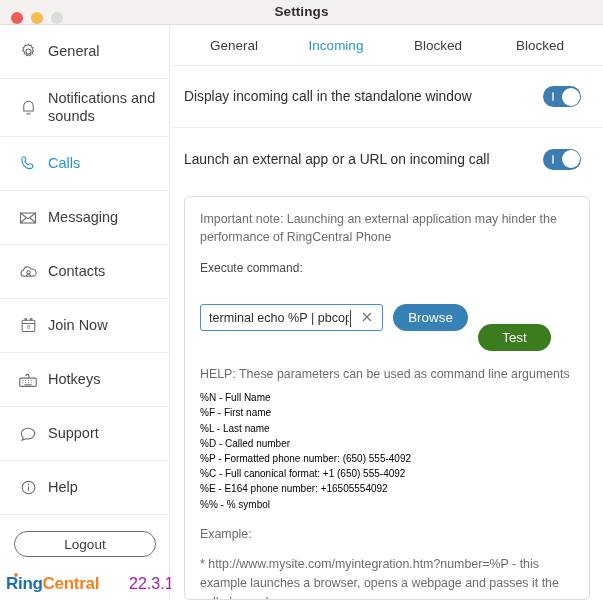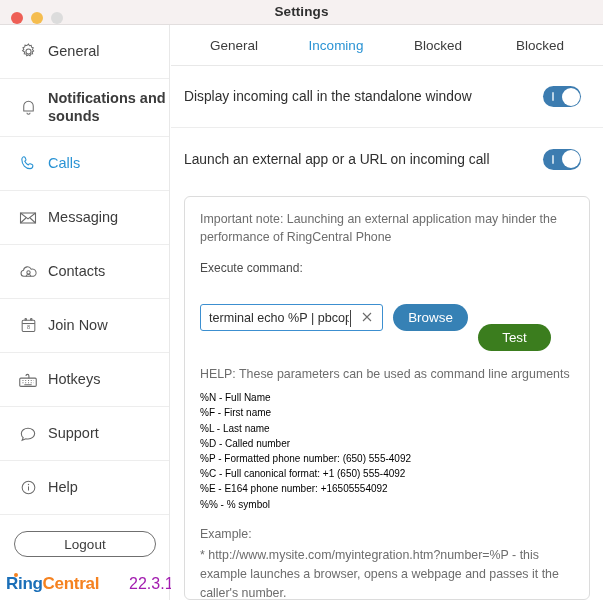--- a/index.html
+++ b/index.html
@@ -38,21 +38,21 @@
     display:flex; align-items:center; height:54px;
     border-bottom:1px solid #ededed; padding-left:11px; cursor:default;
   }
   .nav-item .ico {
     width:34px; flex:0 0 34px; display:flex; align-items:center; justify-content:center;
     color:#6b6b6b;
   }
   .nav-item .lbl {
     font-size:14.5px; color:#3c3c3c; line-height:1.22; padding-left:3px;
   }
-  .nav-item.two-line { height:58px;font-weight:bold; }
+  .nav-item.two-line { height:58px; }
   .nav-item.active .lbl { color:#2a93d4; }
   .nav-item.active .ico { color:#2a93d4; }
 
   .logout-wrap { padding:16px 14px 0 14px; }
   .logout-btn {
     width:142px; height:26px; border:1px solid #6f6f6f; border-radius:13px;
     background:#fff; font-family:inherit; font-size:13.5px; color:#3c3c3c;
     display:flex; align-items:center; justify-content:center; cursor:pointer;
   }
   .brandrow {
@@ -128,21 +128,21 @@
     border:none; border-radius:14px; height:27px; color:#fff;
     font-family:inherit; font-size:13.4px; cursor:pointer;
   }
   .btn.browse { background:#3681b5; width:75px; }
   .btn.test { background:#3b7d1e; width:73px;margin-top:40px; }
 
   .help-head { font-size:12.4px; color:#6d6d6d; margin-top:16px; }
   .param-list { margin-top:9px; }
   .param-list li { list-style:none; font-size:10px; color:#000000; line-height:1.52; }
   .example-block { margin-top:13px; font-size:12.4px; color:#6d6d6d; line-height:1.5; }
-  .example-block p { margin-top:3px; }
+  .example-block p { margin-top:12px; }
   svg { display:block; }
 </style>
 </head>
 <body>
 
 <div class="window">
 
   <div class="titlebar">
     <div class="traffic">
       <span class="dot close"></span>

